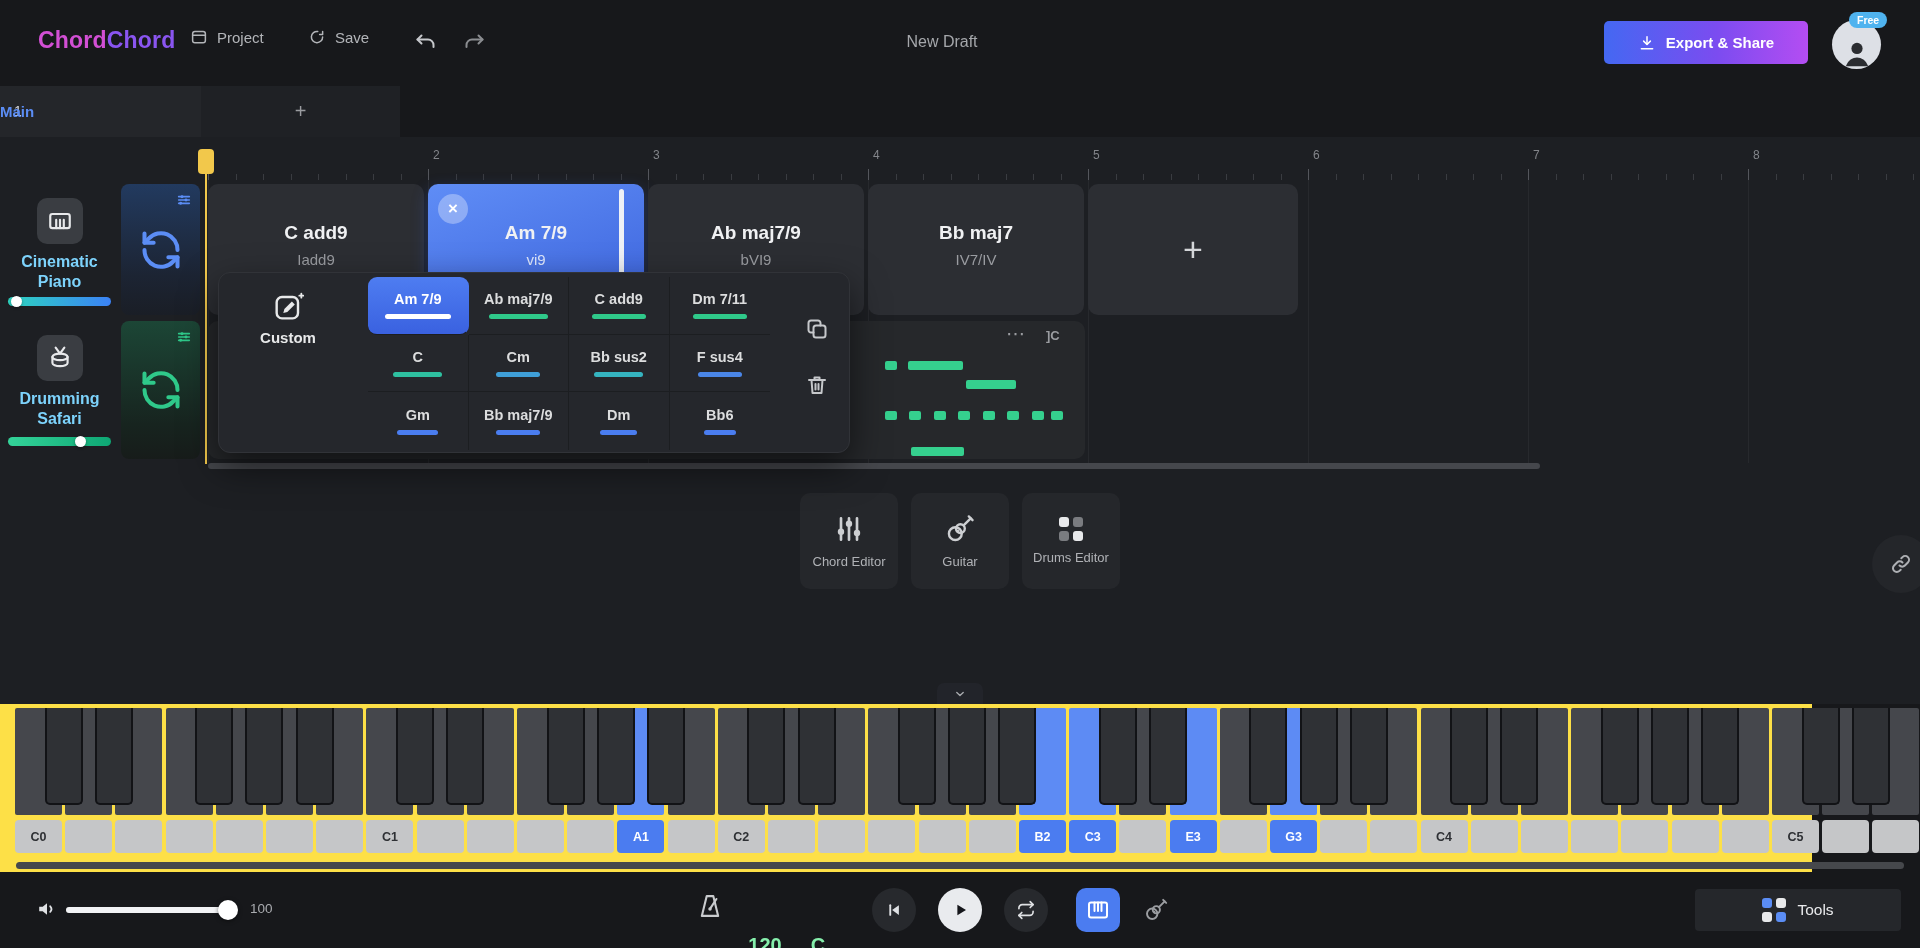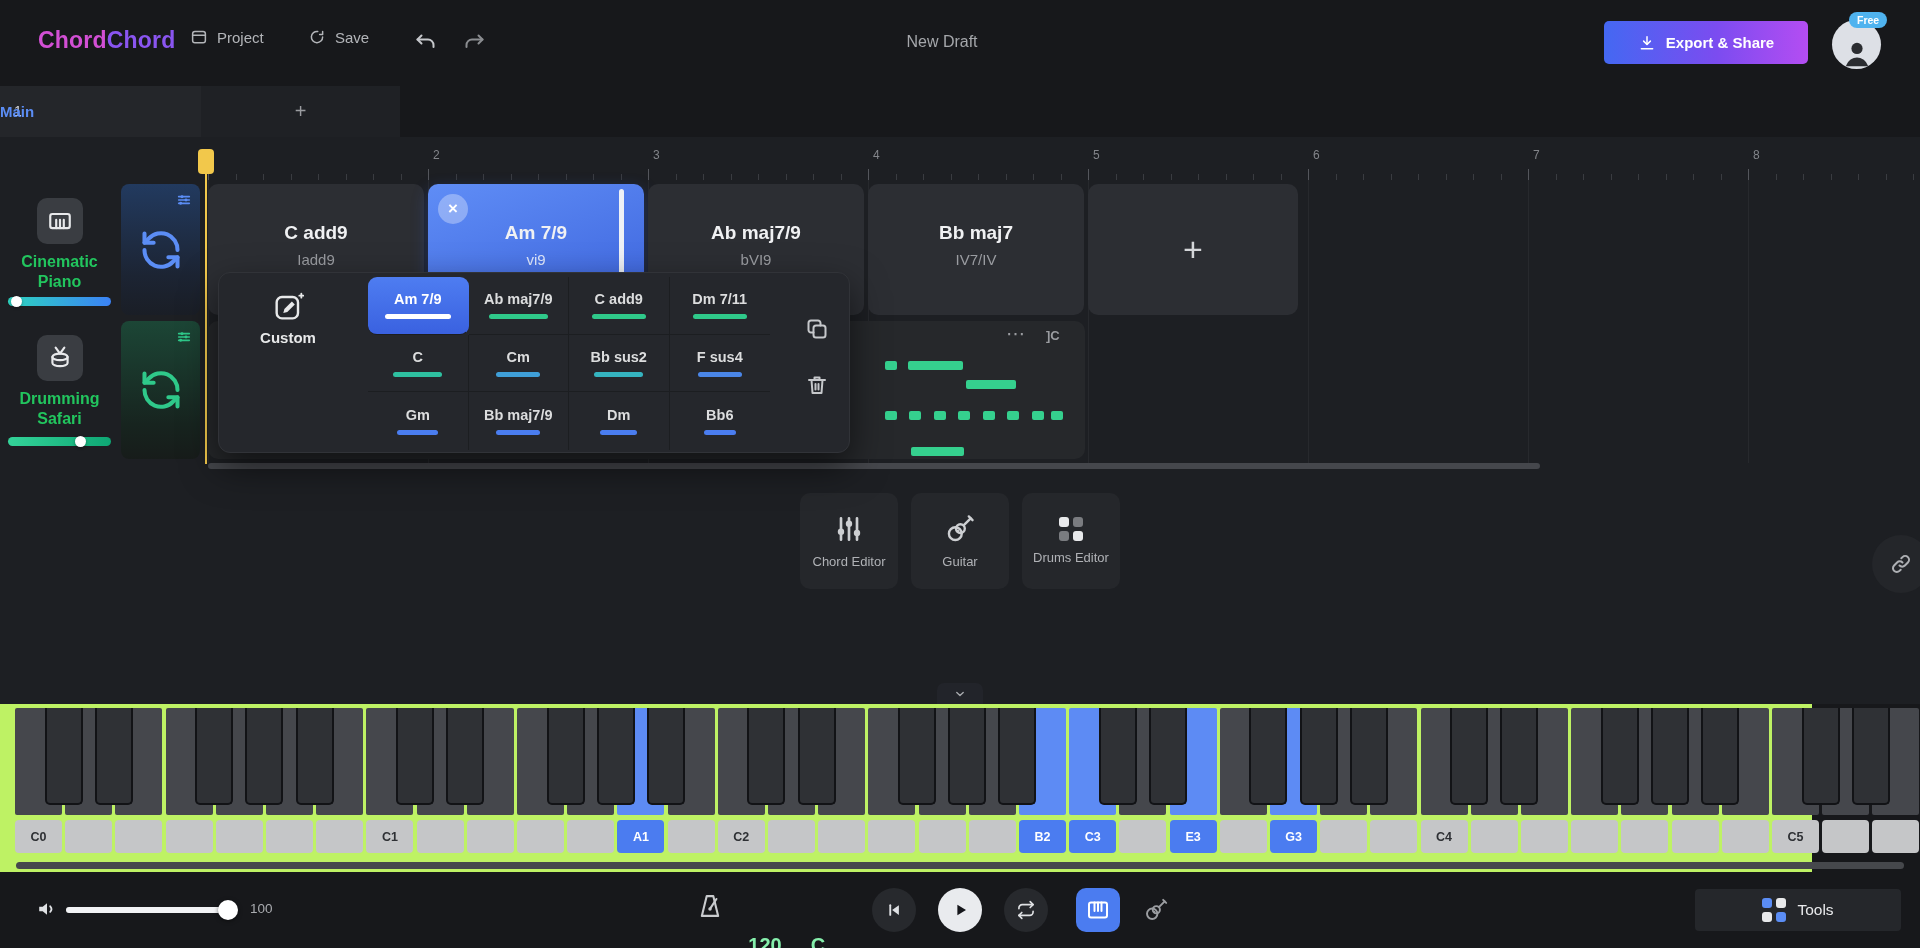--- a/index.html
+++ b/index.html
@@ -47,21 +47,21 @@
   .tick{position:absolute;bottom:0;width:1px;height:6px;background:#3a3c41;}
   .tick.major{height:11px;background:#54565c;}
   .bar-num{position:absolute;top:-2px;font-size:12px;color:#83858a;}
 
   
   #instruments{position:absolute;left:0;top:47px;width:119px;}
   .inst-card{position:absolute;left:0;width:119px;}
   #inst-0{top:0;height:131px;} #inst-1{top:137px;height:138px;}
   .inst-icon{width:46px;height:46px;border-radius:10px;background:#3a3d42;margin:14px auto 0;
     display:flex;align-items:center;justify-content:center;color:#e8e9eb;}
-  .inst-name{margin-top:8px;text-align:center;font-size:16px;font-weight:600;color:#22c55e;line-height:1.25;}
+  .inst-name{margin-top:8px;text-align:center;font-size:16px;font-weight:600;color:#7dd3fc;line-height:1.25;}
   .inst-slider{position:absolute;left:8px;right:8px;height:9px;border-radius:5px;}
   #inst-slider-0{bottom:9px;} #inst-slider-1{bottom:13px;}
   .inst-thumb{position:absolute;top:-1px;width:11px;height:11px;border-radius:50%;background:#fff;
     box-shadow:0 1px 3px rgba(0,0,0,.4);}
 
   
   #loop-col{position:absolute;left:119px;top:47px;width:83px;}
   .loop-cell{position:absolute;left:2px;width:79px;border-radius:8px;display:flex;align-items:center;justify-content:center;}
   #loop-0{top:0;height:131px;background:linear-gradient(180deg,#223a5f 0%,#1c2433 70%,#1a1e26 100%);}
   #loop-1{top:137px;height:138px;background:linear-gradient(180deg,#1c4636 0%,#17241f 75%,#171c1a 100%);}
@@ -128,21 +128,21 @@
   .grid-icon{display:grid;grid-template-columns:10px 10px;gap:4px;}
   .grid-icon i{width:10px;height:10px;border-radius:3px;background:#e8e9eb;display:block;}
   .grid-icon i.dim{background:#7a7c80;} .grid-icon i.blue{background:#5b8df5;}
 
   #link-btn{position:absolute;left:1872px;top:398px;width:58px;height:58px;border-radius:50%;background:#24262a;
     display:flex;align-items:center;justify-content:center;color:#aeb0b4;z-index:3;}
   #collapse-btn{position:absolute;left:937px;top:546px;width:46px;height:21px;background:#22242a;
     border-radius:7px 7px 0 0;display:flex;align-items:center;justify-content:center;color:#a8aaae;z-index:3;}
 
   
-  #keyboard{position:absolute;left:0;top:704px;width:1812px;height:168px;background:#bef264;}
+  #keyboard{position:absolute;left:0;top:704px;width:1812px;height:168px;background:#fde047;}
   .white-key{position:absolute;top:4px;width:47px;height:145px;}
   .wk-top{position:absolute;top:0;width:100%;height:107px;background:#45474c;border-radius:2px;}
   .wk-cap{position:absolute;bottom:0;width:100%;height:33px;background:#c5c6c8;border-radius:4px;
     display:flex;align-items:center;justify-content:center;font-size:12.5px;font-weight:700;color:#2e3034;}
   .white-key.pressed .wk-top{background:#5d8bf4;}
   .white-key.pressed .wk-cap{background:#4b7cf0;color:#fff;}
   .black-key{position:absolute;top:4px;width:38px;height:97px;background:#2f3135;
     border:2px solid #121316;border-top:none;border-radius:0 0 5px 5px;z-index:2;box-sizing:border-box;}
   #kb-scroll{position:absolute;left:16px;bottom:3px;width:1888px;height:7px;border-radius:4px;background:#46484c;}
 

